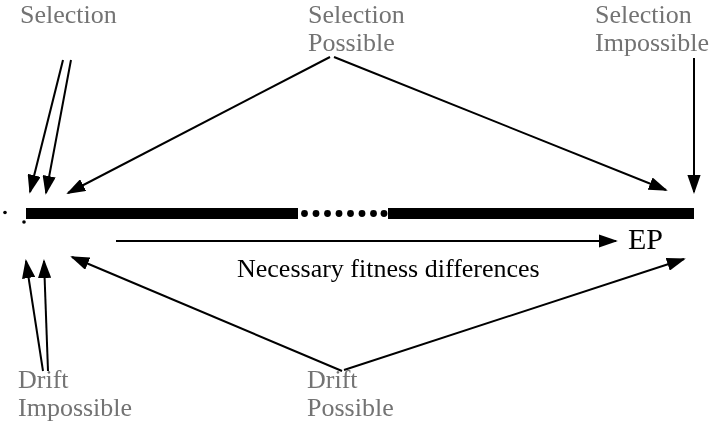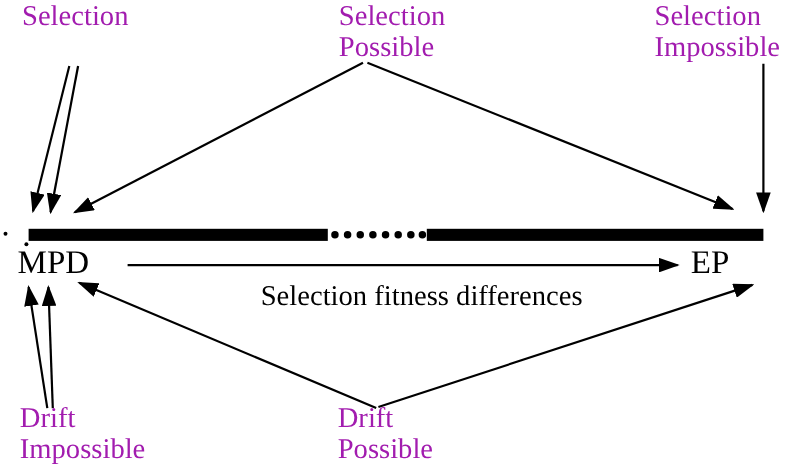--- a/index.html
+++ b/index.html
@@ -21,21 +21,21 @@
     left: 0;
     top: 0;
     width: 714px;
     height: 430px;
   }
   .lbl {
     position: absolute;
     font-size: 26px;
     line-height: 28px;
     white-space: nowrap;
-    color: #a21caf;
+    color: #737373;
   }
   .lbl span { display: block; }
   .endpoint {
     position: absolute;
     font-size: 30px;
     line-height: 30px;
     white-space: nowrap;
     color: #000000;
   }
   .caption {
@@ -97,25 +97,24 @@
   <div class="lbl" style="left:308px; top:1px;">
     <span>Selection</span>
     <span>Possible</span>
   </div>
 
   <div class="lbl" style="left:595px; top:1px;">
     <span>Selection</span>
     <span>Impossible</span>
   </div>
 
-  <div class="endpoint" style="left:16px; top:224px;">MPD</div>
 
   <div class="endpoint" style="left:628px; top:224px;">EP</div>
 
-  <div class="caption" style="left:237px; top:255px;">Selection fitness differences</div>
+  <div class="caption" style="left:237px; top:255px;">Necessary fitness differences</div>
 
   <div class="lbl" style="left:18px; top:366px;">
     <span>Drift</span>
     <span>Impossible</span>
   </div>
 
   <div class="lbl" style="left:307px; top:366px;">
     <span>Drift</span>
     <span>Possible</span>
   </div>

